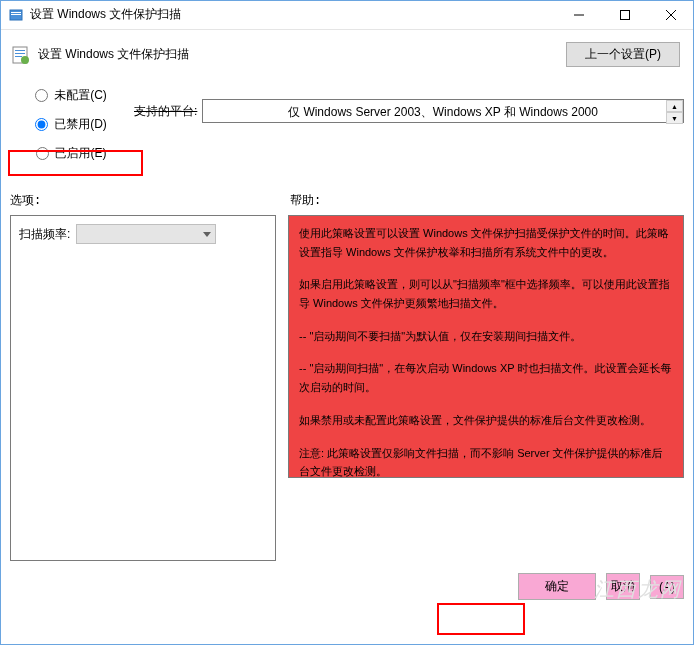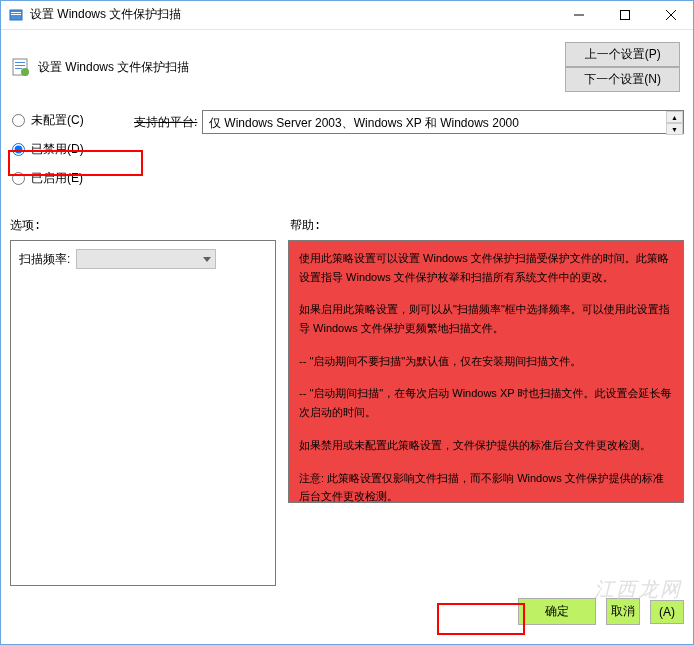--- a/index.html
+++ b/index.html
@@ -14,21 +14,21 @@
     
     .header-row { display: flex; align-items: center; padding: 12px 10px 8px 10px; }
     .header-icon { width: 20px; height: 20px; margin-right: 8px; display: inline-flex; }
     .header-title { flex: 1; font-size: 12px; }
     .nav-buttons { display: flex; margin-right: 4px; flex-direction: column; }
     .nav-btn { padding: 3px 18px; font-size: 12px; background: #e1e1e1; border: 1px solid #adadad; cursor: pointer; }
     
     .config-area { padding: 6px 10px 0 10px; position: relative; }
     .radio-group-wrapper { display: flex; align-items: flex-start; }
     .radio-group { width: 120px; padding-top: 6px; position: relative; }
-    .radio-row { display: flex; align-items: center; margin-bottom: 12px; padding-left: 2px; }
+    .radio-row { display: flex; align-items: center; margin-bottom: 12px; padding-left: 2px; justify-content: center; }
     .radio-row input[type="radio"] { margin-right: 6px; width: 13px; height: 13px; }
     .radio-row label { font-size: 12px; cursor: pointer; }
     .highlight-box { position: absolute; border: 2px solid #ff0000; pointer-events: none; }
     .highlight-radio { left: 8px; top: 150px; width: 135px; height: 26px; }
     
     .right-fields { flex: 1; padding-left: 4px; }
     .field-row { display: flex; align-items: flex-start; margin-bottom: 4px; }
     .field-label { width: 60px; font-size: 12px; padding-top: 4px; }
     .comment-box { flex: 1; height: 68px; border: 1px solid #7a7a7a; background: #fff; padding: 2px; resize: none; font-family: inherit; font-size: 12px; position: relative; }
     .platform-label { width: 68px; font-size: 12px; text-decoration: line-through; padding-top: 4px; color: #000; }
@@ -44,21 +44,21 @@
     .options-panel { width: 266px; height: 346px; border: 1px solid #7a7a7a; background: #fff; padding: 8px; }
     .opt-row { display: flex; align-items: center; gap: 6px; }
     .opt-label { font-size: 12px; }
     .opt-select { width: 140px; height: 20px; background: #e5e5e5; border: 1px solid #bfbfbf; position: relative; }
     .opt-select::after { content: ''; position: absolute; right: 4px; top: 7px; width: 0; height: 0; border-left: 4px solid transparent; border-right: 4px solid transparent; border-top: 5px solid #606060; }
     
     .help-panel { flex: 1; height: 263px; border: 1px solid #7a7a7a; background: #ef4444; padding: 8px 10px; overflow-y: auto; font-size: 11px; line-height: 1.7; }
     .help-panel p { margin-bottom: 14px; }
     
     .footer { display: flex; justify-content: flex-end; align-items: center; padding: 12px 10px 10px 10px; gap: 10px; position: relative; }
-    .footer-btn { padding: 4px 26px; font-size: 12px; background: #bef264; border: 1px solid #adadad; cursor: pointer; }
+    .footer-btn { padding: 4px 26px; font-size: 12px; background: #f9a8d4; border: 1px solid #adadad; cursor: pointer; }
     .highlight-ok { left: 437px; top: 603px; width: 88px; height: 32px; }
     
     .watermark { position: absolute; right: 12px; bottom: 42px; font-size: 20px; color: #e0e0e0; pointer-events: none; font-family: "SimHei", sans-serif; letter-spacing: 2px; z-index: 5; font-style: italic; }
     
     .outer-border { position: absolute; inset: 0; border: 1px solid #6aa5e0; pointer-events: none; }
   </style>
 </head>
 <body>
 
 <div class="outer-border"></div>
@@ -98,44 +98,43 @@
         <rect x="3" y="2" width="14" height="16" fill="#fff" stroke="#888"></rect>
         <rect x="5" y="5" width="10" height="1" fill="#4a90d9"></rect>
         <rect x="5" y="8" width="10" height="1" fill="#4a90d9"></rect>
         <rect x="5" y="11" width="7" height="1" fill="#4a90d9"></rect>
         <circle cx="15" cy="15" r="4" fill="#6ab04c"></circle>
       </svg>
   </span>
   <span class="header-title">设置 Windows 文件保护扫描</span>
   <div class="nav-buttons">
     <button class="nav-btn">上一个设置(P)</button>
-    <button class="nav-btn">下一个设置(N)</button>
   </div>
 </div>
 
 <div class="config-area">
   <div class="radio-group-wrapper">
     <div class="radio-group">
       <div class="radio-row">
         <input type="radio" name="st" style="">
         <label>未配置(C)</label>
       </div>
       <div class="radio-row">
         <input type="radio" name="st" checked="" style="">
         <label>已禁用(D)</label>
       </div>
       <div class="radio-row">
         <input type="radio" name="st" style="">
         <label>已启用(E)</label>
       </div>
     </div>
     <div class="right-fields">
-      <div class="field-row" style="margin-top:4px;">
+      <div class="field-row" style="margin-top:18px;">
         <div class="platform-label">支持的平台:</div>
-        <div style="flex:1;position:relative;">
+        <div style="flex:1;position:relative;text-align:center;">
           <div class="platform-box">仅 Windows Server 2003、Windows XP 和 Windows 2000</div>
           <div class="updown" style="height:24px;">
             <div class="updown-btn">▲</div>
             <div class="updown-btn">▼</div>
           </div>
         </div>
       </div>
     </div>
   </div>
 </div>
@@ -151,21 +150,21 @@
       <span class="opt-label">扫描频率:</span>
       <div class="opt-select"></div>
     </div>
   </div>
   <div class="help-panel">
     <p>使用此策略设置可以设置 Windows 文件保护扫描受保护文件的时间。此策略设置指导 Windows 文件保护枚举和扫描所有系统文件中的更改。</p>
     <p>如果启用此策略设置，则可以从"扫描频率"框中选择频率。可以使用此设置指导 Windows 文件保护更频繁地扫描文件。</p>
     <p>-- "启动期间不要扫描"为默认值，仅在安装期间扫描文件。</p>
     <p>-- "启动期间扫描"，在每次启动 Windows XP 时也扫描文件。此设置会延长每次启动的时间。</p>
     <p>如果禁用或未配置此策略设置，文件保护提供的标准后台文件更改检测。</p>
-    <p>注意: 此策略设置仅影响文件扫描，而不影响 Windows 文件保护提供的标准后台文件更改检测。</p>
+    <p>注意: 此策略设置仅影响文件扫描，而不影响 Server 文件保护提供的标准后台文件更改检测。</p>
   </div>
 </div>
 
 <div class="footer">
   <button class="footer-btn">确定</button>
   <button class="footer-btn" style="padding:4px 4px;"><span>取消</span></button>
   <button class="footer-btn" style="padding:4px 8px;">(A)</button>
 </div>
 
 <div class="highlight-box highlight-radio"></div>

